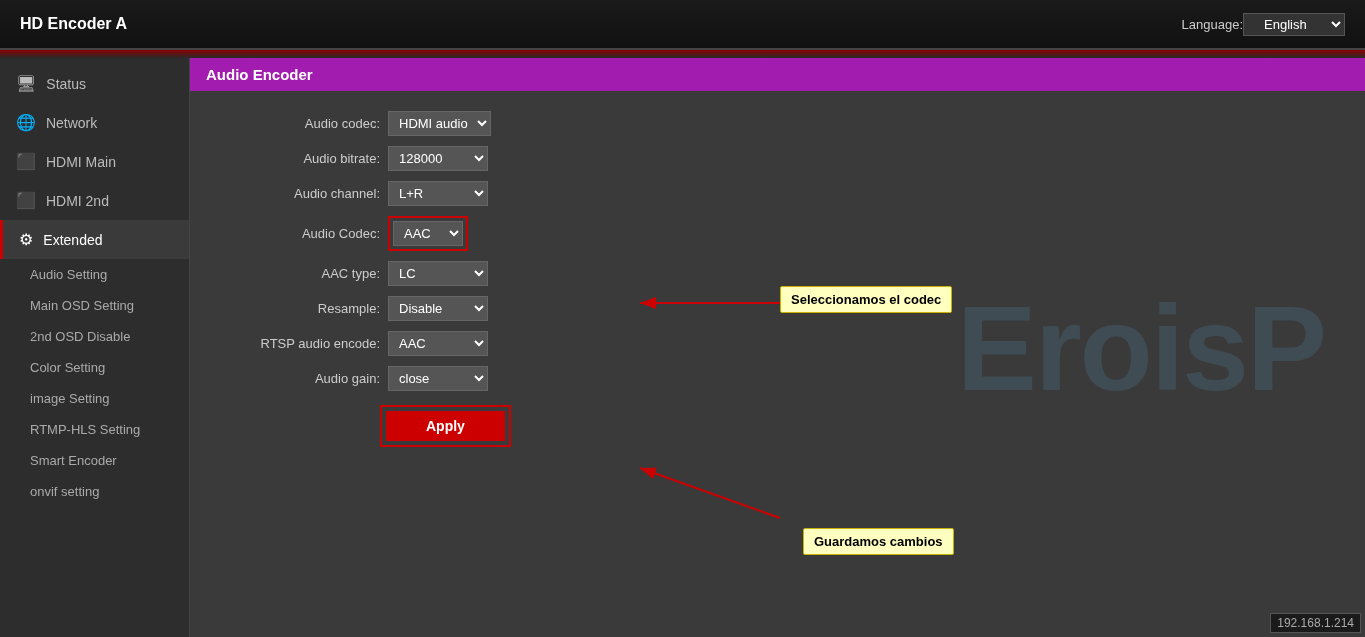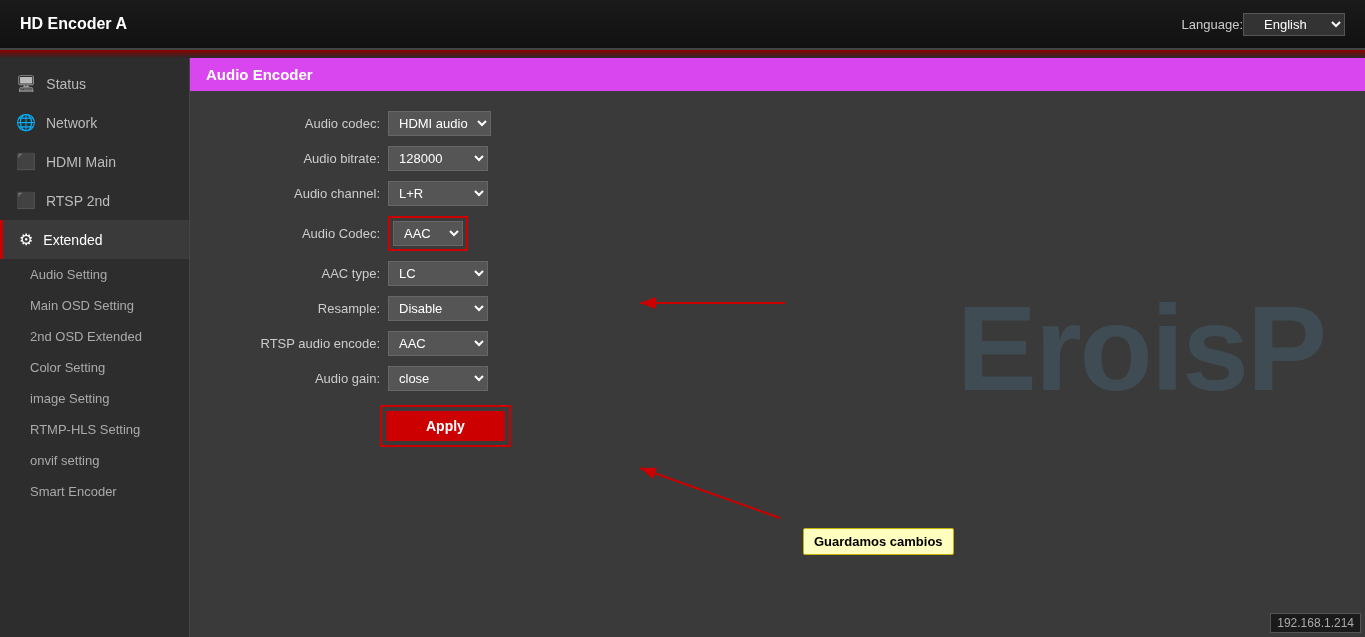--- a/index.html
+++ b/index.html
@@ -98,21 +98,21 @@
     #watermark .wm-text {
       font-size: 120px;
       font-weight: bold;
       color: rgba(80, 130, 160, 0.25);
       letter-spacing: -2px;
       user-select: none;
     }
 
     
     #tab-header {
-      background: #d946ef;
+      background: #a21caf;
       padding: 8px 16px;
       font-size: 15px;
       color: #fff;
       font-weight: bold;
       position: relative;
       z-index: 1;
     }
 
     
     #form-area {
@@ -227,49 +227,49 @@
     <div class="sidebar-item">
       <span class="icon">🌐</span>
       <span>Network</span>
     </div>
     <div class="sidebar-item">
       <span class="icon">⬛</span>
       <span>HDMI Main</span>
     </div>
     <div class="sidebar-item">
       <span class="icon">⬛</span>
-      <span>RTSP 2nd</span>
+      <span>HDMI 2nd</span>
     </div>
     <div class="sidebar-item active">
       <span class="icon">⚙</span>
       <span>Extended</span>
     </div>
     <div class="sidebar-sub">
       <span>Audio Setting</span>
     </div>
     <div class="sidebar-sub">
       <span>Main OSD Setting</span>
     </div>
     <div class="sidebar-sub">
-      <span>2nd OSD Extended</span>
+      <span>2nd OSD Disable</span>
     </div>
     <div class="sidebar-sub">
       <span>Color Setting</span>
     </div>
     <div class="sidebar-sub">
       <span>image Setting</span>
     </div>
     <div class="sidebar-sub">
       <span>RTMP-HLS Setting</span>
     </div>
     <div class="sidebar-sub">
+      <span>Smart Encoder</span>
+    </div>
+    <div class="sidebar-sub">
       <span>onvif setting</span>
-    </div>
-    <div class="sidebar-sub">
-      <span>Smart Encoder</span>
     </div>
   </div>
 
   <div id="content">
 
     <div id="watermark">
       <div class="wm-text">EroisP</div>
     </div>
 
     <div id="tab-header">
@@ -360,20 +360,21 @@
         </select>
       </div>
 
       
       <div class="apply-btn-wrapper">
         <button class="apply-btn">Apply</button>
       </div>
 
     </div>
 
+    <div class="annotation" style="top: 228px; left: 590px;">Seleccionamos el codec</div>
 
     <svg class="ann-arrow" width="200" height="60" style="top: 225px; left: 440px;">
       <defs>
         <marker id="arrowhead1" markerWidth="8" markerHeight="6" refX="8" refY="3" orient="auto">
           <polygon points="0 0, 8 3, 0 6" fill="#c00"></polygon>
         </marker>
       </defs>
       <line x1="155" y1="20" x2="10" y2="20" stroke="#c00" stroke-width="2" marker-end="url(#arrowhead1)"></line>
     </svg>
 

